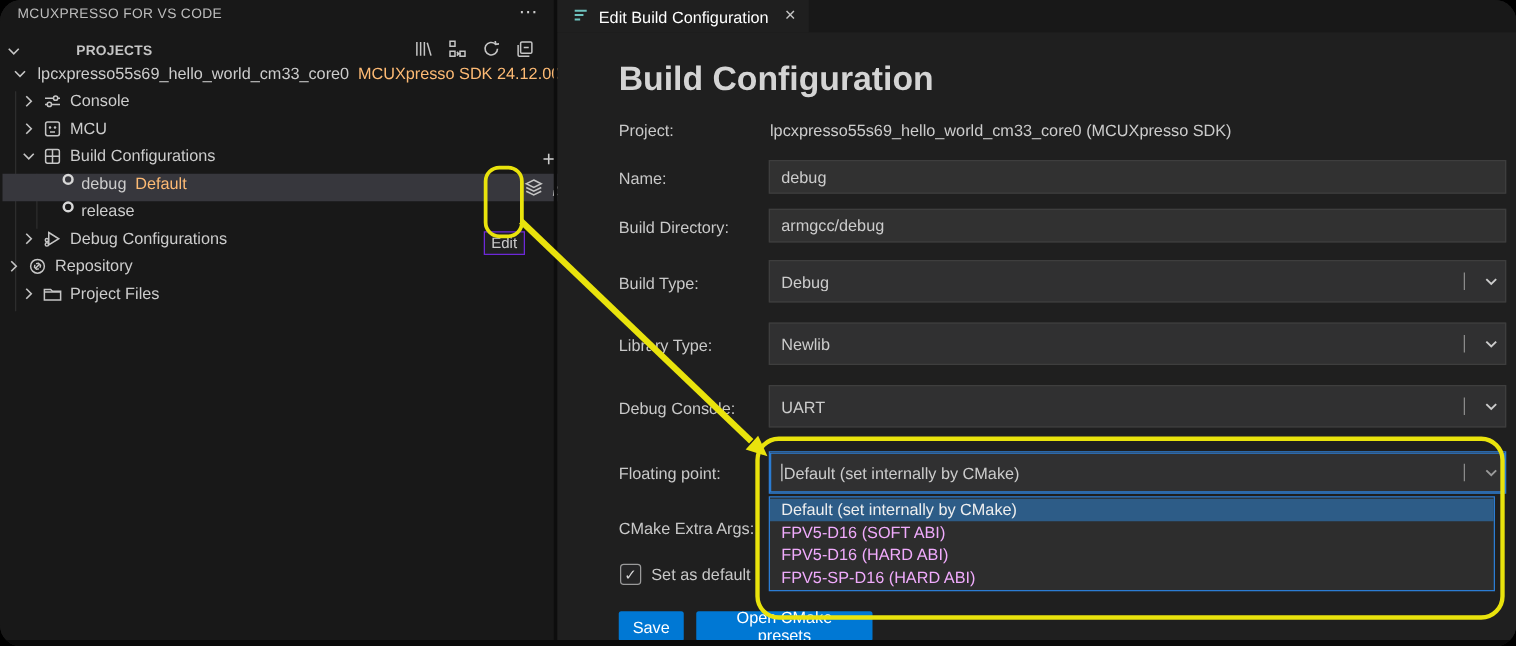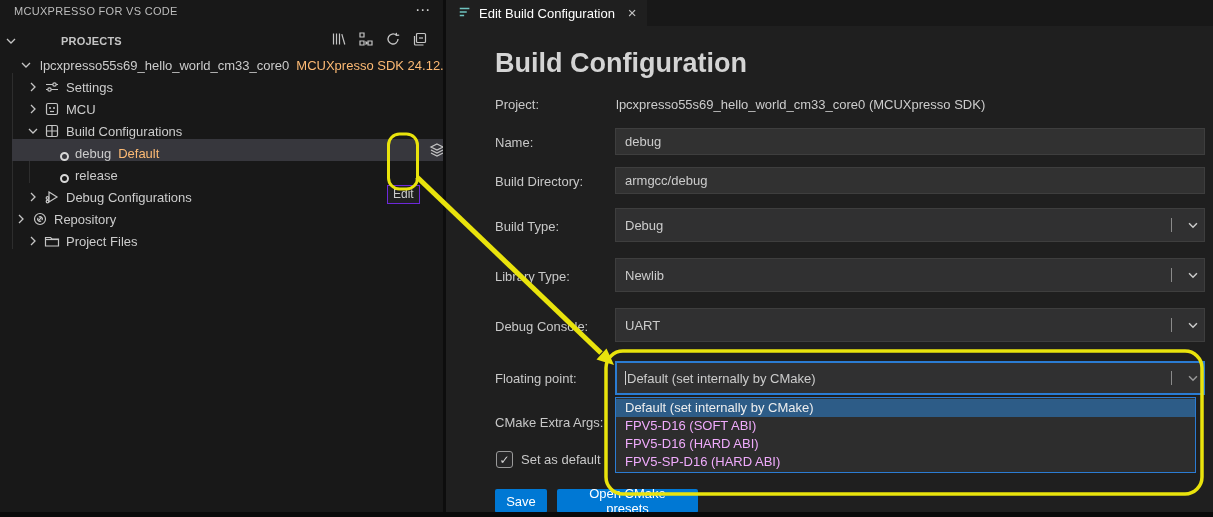--- a/index.html
+++ b/index.html
@@ -1,29 +1,29 @@
 <!DOCTYPE html>
 <html><head>
 <meta charset="utf-8">
 <style>
   html,body{margin:0;padding:0;background:#000;}
   .screen{position:relative;width:1213px;height:517px;overflow:hidden;
     font-family:"Liberation Sans","DejaVu Sans",sans-serif;
-    background:#1f1f1f;color:#cccccc;-webkit-font-smoothing:antialiased;}
+    background:#1f1f1f;color:#cccccc;border-radius:17px;-webkit-font-smoothing:antialiased;}
   
   .sidebar{position:absolute;left:0;top:0;width:444px;height:512px;background:#181818;}
   .sb-title{position:absolute;left:14px;top:5px;font-size:11px;color:#bdbdbd;letter-spacing:.3px;}
   .sb-more{position:absolute;right:14px;top:2px;font-size:15px;color:#cccccc;cursor:pointer;line-height:16px;}
   .sb-section{position:absolute;left:0;top:30px;width:100%;height:21px;display:flex;align-items:center;}
   .sb-section .chev{margin-left:3px;}
   .sb-section .sec-label{font-size:11px;font-weight:bold;color:#c5c5c5;margin-left:2px;letter-spacing:.2px;padding-left:40px;}
   .sb-actions{position:absolute;right:16px;top:31px;display:flex;gap:11px;}
   .sb-actions .ic{width:16px;height:16px;}
   .tree{position:absolute;left:0;top:51px;width:100%;}
-  .trow{position:absolute;left:12px;width:100%;height:22px;display:flex;align-items:flex-end;font-size:13px;color:#cccccc;}
+  .trow{position:absolute;left:2px;width:100%;height:22px;display:flex;align-items:flex-start;font-size:13px;color:#cccccc;}
   .trow.sel{background:#37373d;}
   .tw{width:16px;height:16px;flex:0 0 auto;display:flex;align-items:center;justify-content:center;}
   .ticon{width:16px;height:16px;flex:0 0 auto;margin-left:3px;}
   .tlabel{margin-left:6px;white-space:nowrap;}
   .tdesc{margin-left:7px;color:#fdba74;white-space:nowrap;font-size:13px;}
   .bullet{width:9px;height:9px;border:2px solid #d7d7d7;border-radius:50%;flex:0 0 auto;box-sizing:border-box;}
   .row-actions{position:absolute;right:15px;top:3px;display:flex;gap:6px;}
   .row-actions .ic{width:16px;height:16px;cursor:pointer;}
   .plus{position:absolute;right:15px;top:2px;font-size:17px;color:#cccccc;line-height:18px;cursor:pointer;font-weight:400;}
   .guide1{position:absolute;left:12px;top:73px;width:1px;height:176px;background:#2d2d2d;}
@@ -131,21 +131,21 @@
         <span class="tw">
             <svg class="ic" width="16" height="16" viewBox="0 0 16 16">
               <polyline points="6,4 10,8 6,12" fill="none" stroke="#c5c5c5" stroke-width="1.3"></polyline>
             </svg>
           </span>
         <span class="ticon"><svg class="ic" width="16" height="16" viewBox="0 0 16 16" fill="none" stroke="#c5c5c5" stroke-width="1.2">
               <path d="M2 5.5h12M2 10.5h12"></path>
               <circle cx="10.5" cy="5.5" r="1.7" fill="#181818"></circle>
               <circle cx="5.5" cy="10.5" r="1.7" fill="#181818"></circle>
             </svg></span>
-        <span class="tlabel">Settings</span>
+        <span class="tlabel">Console</span>
       </div>
 
       <div class="trow" style="top:44px;padding-left:13px">
         <span class="tw">
             <svg class="ic" width="16" height="16" viewBox="0 0 16 16">
               <polyline points="6,4 10,8 6,12" fill="none" stroke="#c5c5c5" stroke-width="1.3"></polyline>
             </svg>
           </span>
         <span class="ticon"><svg class="ic" width="16" height="16" viewBox="0 0 16 16" fill="none" stroke="#c5c5c5" stroke-width="1.2">
               <rect x="2.5" y="2.5" width="11" height="11" rx="1.5"></rect>

